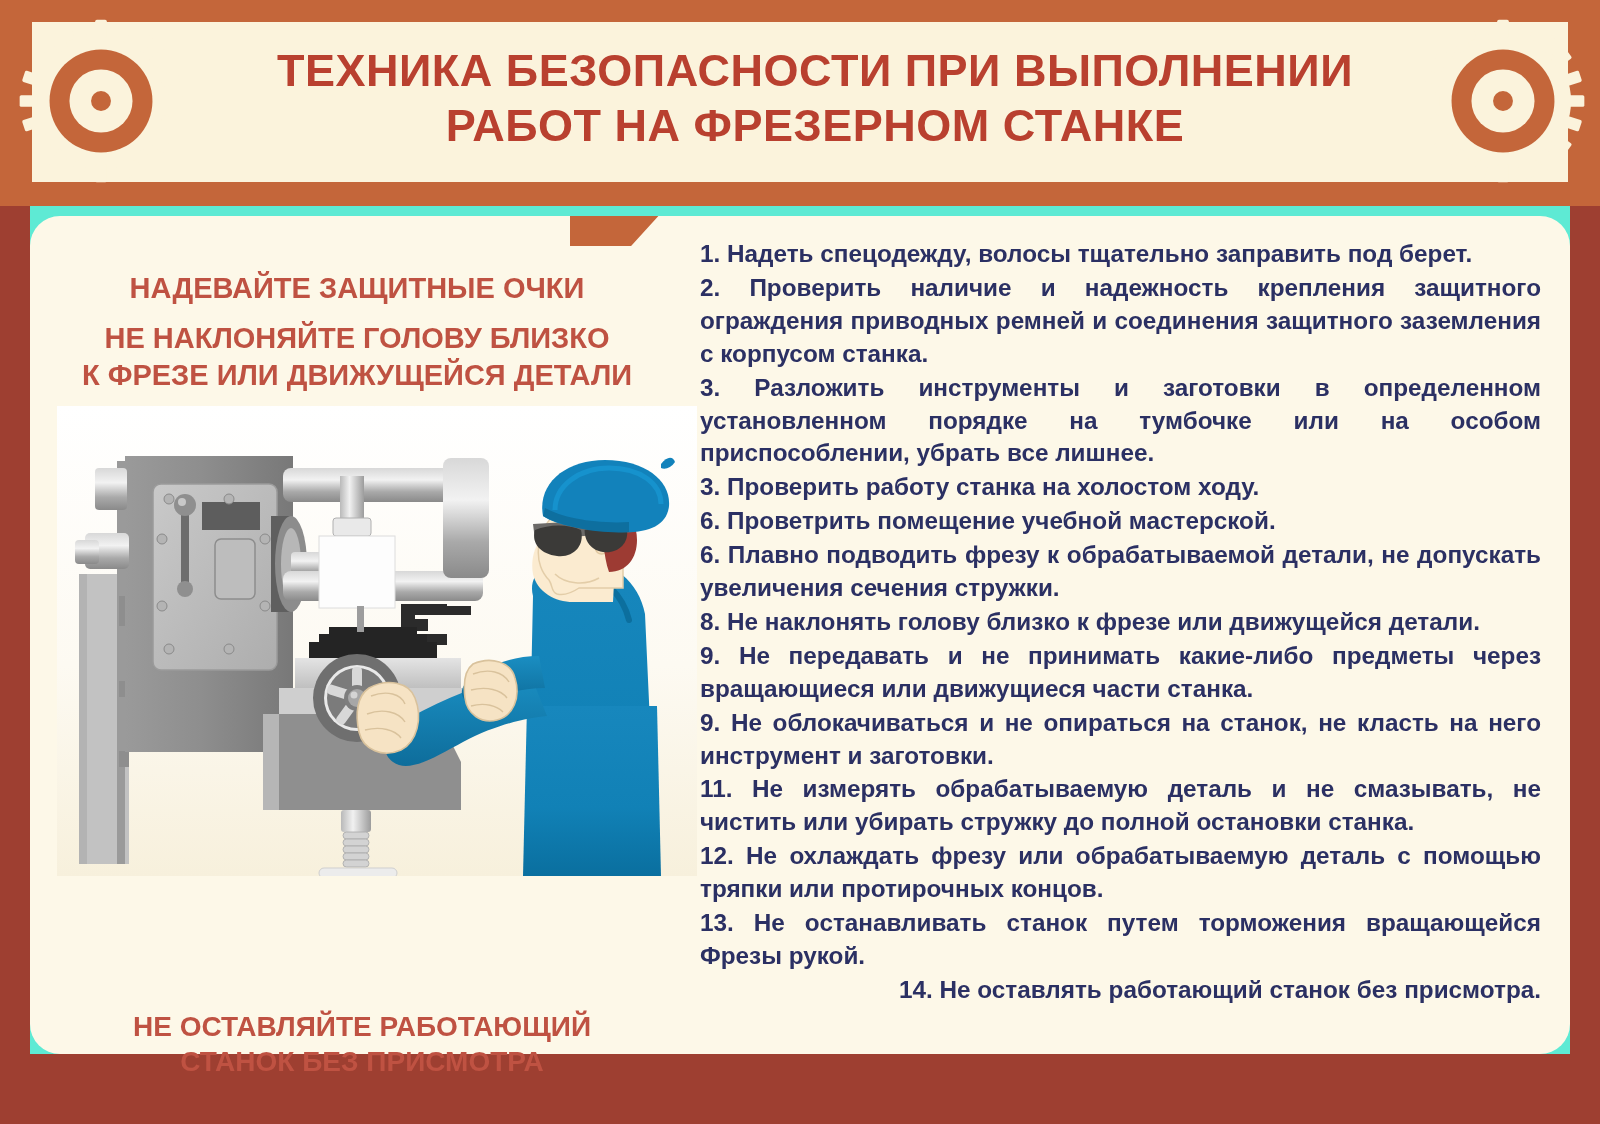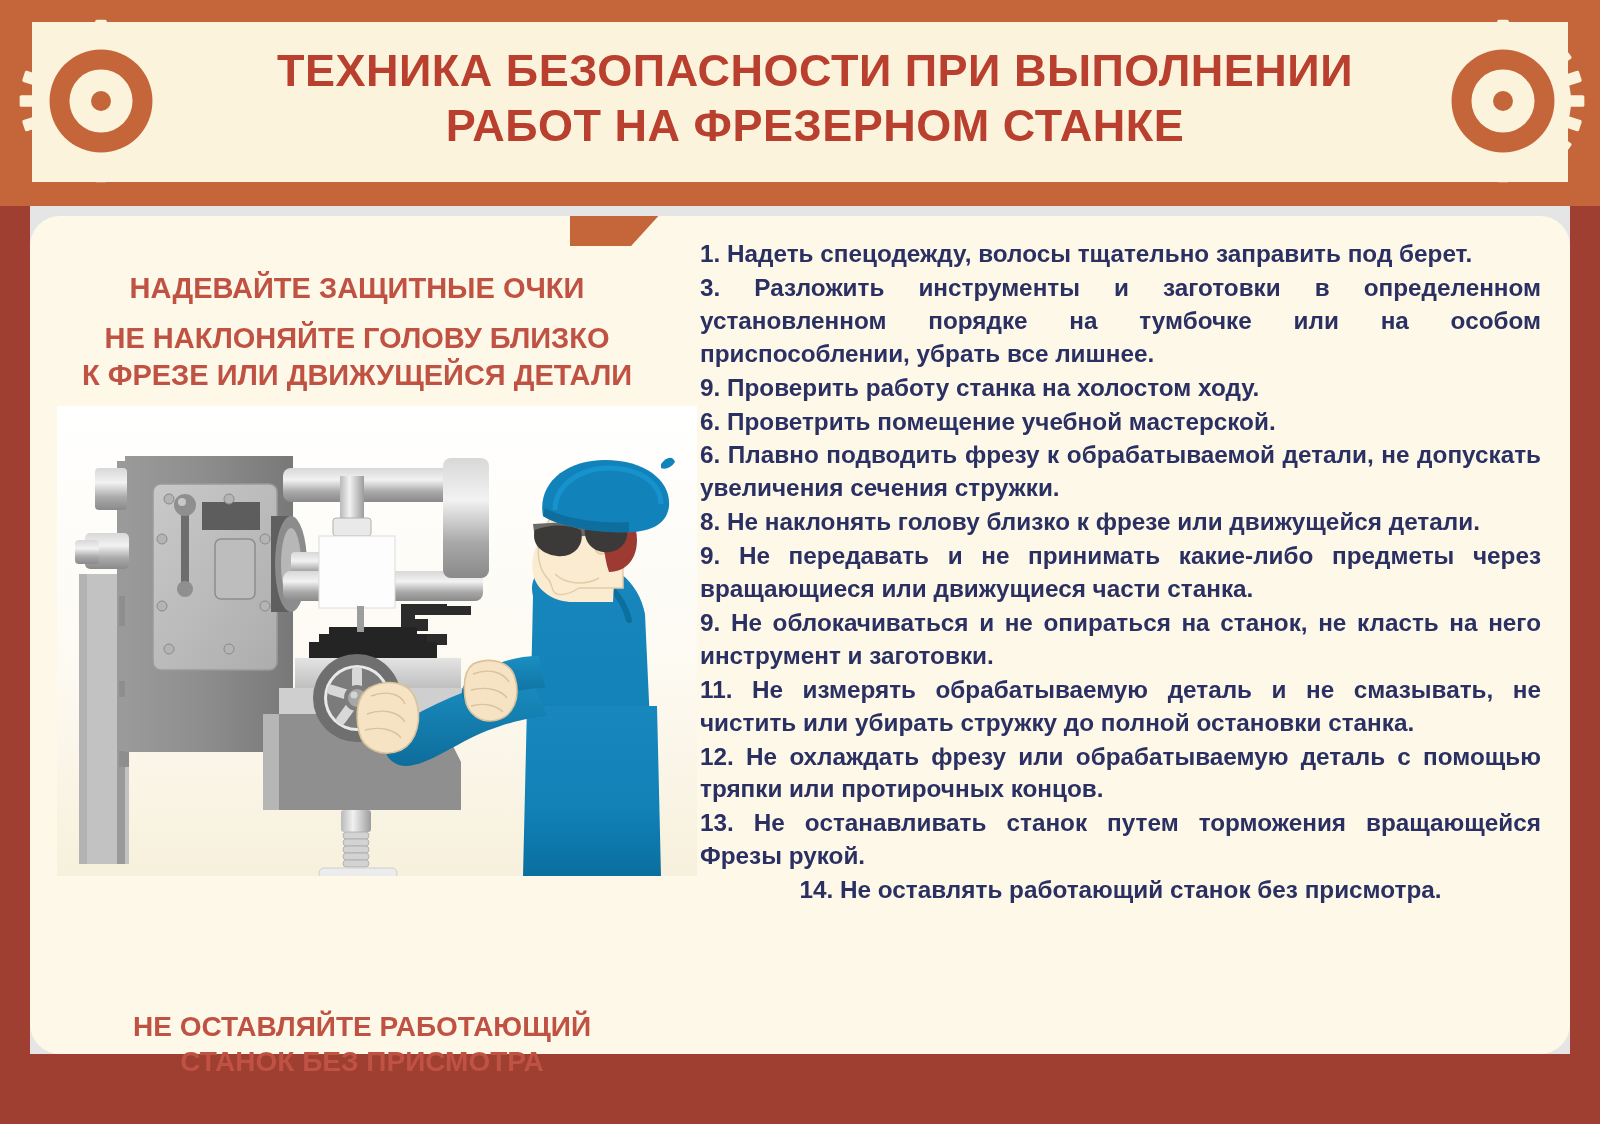--- a/index.html
+++ b/index.html
@@ -6,21 +6,21 @@
     margin: 0;
     padding: 0;
     background: #ffffff;
   }
   #poster {
     position: relative;
     width: 1600px;
     height: 1124px;
     overflow: hidden;
     font-family: "Liberation Sans", "DejaVu Sans", sans-serif;
-    background: #e5e5e5;
+    background: #5eead4;
   }
 
   
   .frame-bottom {
     position: absolute;
     left: 0; right: 0; bottom: 0;
     height: 70px;
     background: #9e3f31;
   }
   .frame-left {
@@ -135,21 +135,21 @@
     font-weight: bold;
     font-size: 24.3px;
     line-height: 1.355;
     text-align: justify;
   }
   .rules p {
     margin: 0 4px 0.04em 0;
     text-align: justify;
     text-justify: inter-word;
   }
-  .rules p:last-child { text-align: center; }
+  .rules p:last-child { text-align: right; }
 </style>
 </head>
 <body>
 
 <div id="poster">
 
   <div class="frame-left"></div>
   <div class="frame-right"></div>
   <div class="frame-bottom"></div>
 
@@ -471,22 +471,23 @@
       </svg>
     </div>
 
 
     <div class="warn warn-d">НЕ ОСТАВЛЯЙТЕ РАБОТАЮЩИЙ
 СТАНОК БЕЗ ПРИСМОТРА</div>
   </div>
 
   <div class="rules">
     <p>1. Надеть спецодежду, волосы тщательно заправить под берет.</p>
+    <p>2. Проверить наличие и надежность крепления защитного ограждения приводных ремней и соединения защитного заземления с корпусом станка.</p>
     <p>3. Разложить инструменты и заготовки в определенном установленном порядке на тумбочке или на особом приспособлении, убрать все лишнее.</p>
-    <p>9. Проверить работу станка на холостом ходу.</p>
+    <p>3. Проверить работу станка на холостом ходу.</p>
     <p>6. Проветрить помещение учебной мастерской.</p>
     <p>6. Плавно подводить фрезу к обрабатываемой детали, не допускать увеличения сечения стружки.</p>
     <p>8. Не наклонять голову близко к фрезе или движущейся детали.</p>
     <p>9. Не передавать и не принимать какие-либо предметы через вращающиеся или движущиеся части станка.</p>
     <p>9. Не облокачиваться и не опираться на станок, не класть на него инструмент и заготовки.</p>
     <p>11. Не измерять обрабатываемую деталь и не смазывать, не чистить или убирать стружку до полной остановки станка.</p>
     <p>12. Не охлаждать фрезу или обрабатываемую деталь с помощью тряпки или протирочных концов.</p>
     <p>13. Не останавливать станок путем торможения вращающейся Фрезы рукой.</p>
     <p>14. Не оставлять работающий станок без присмотра.</p>
   </div>

